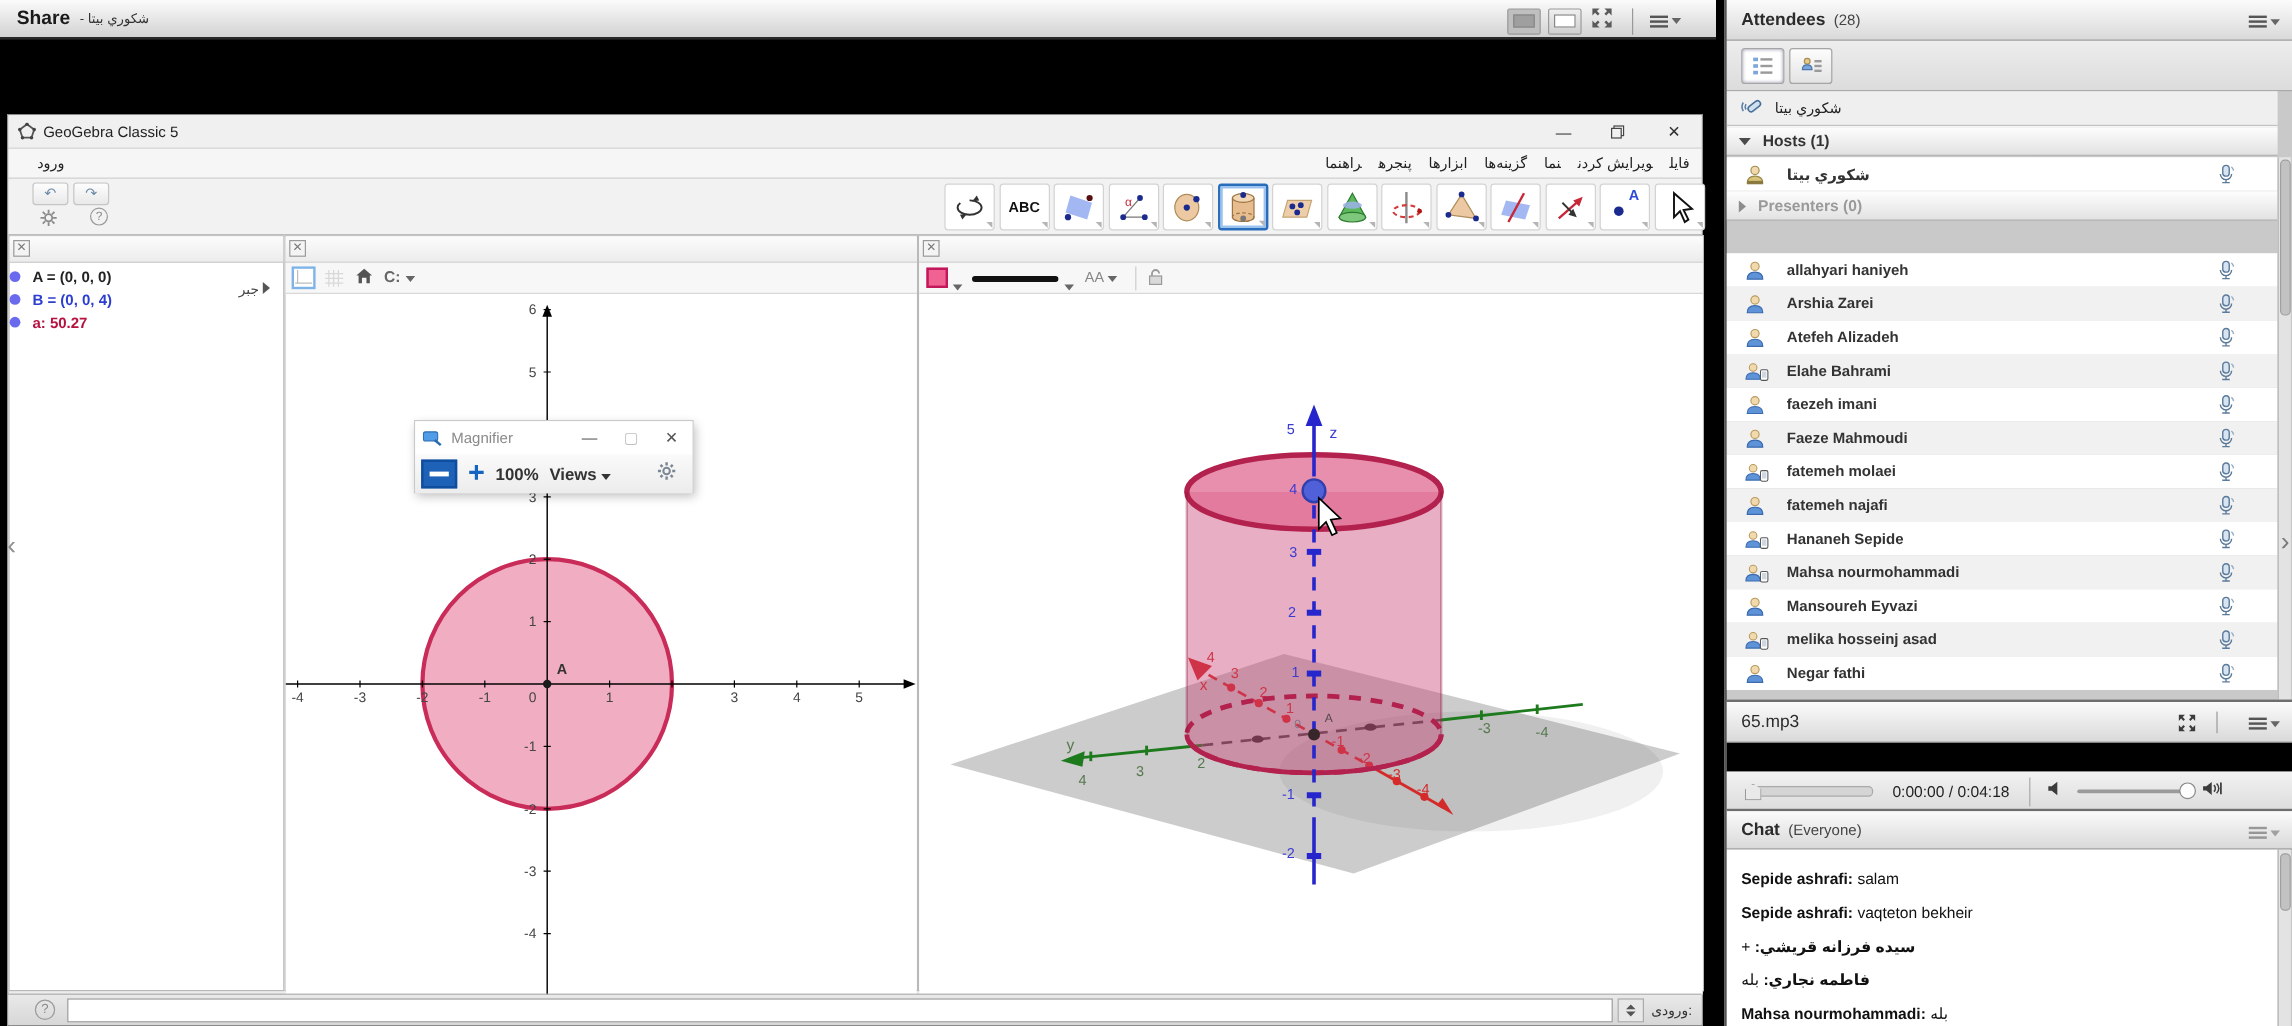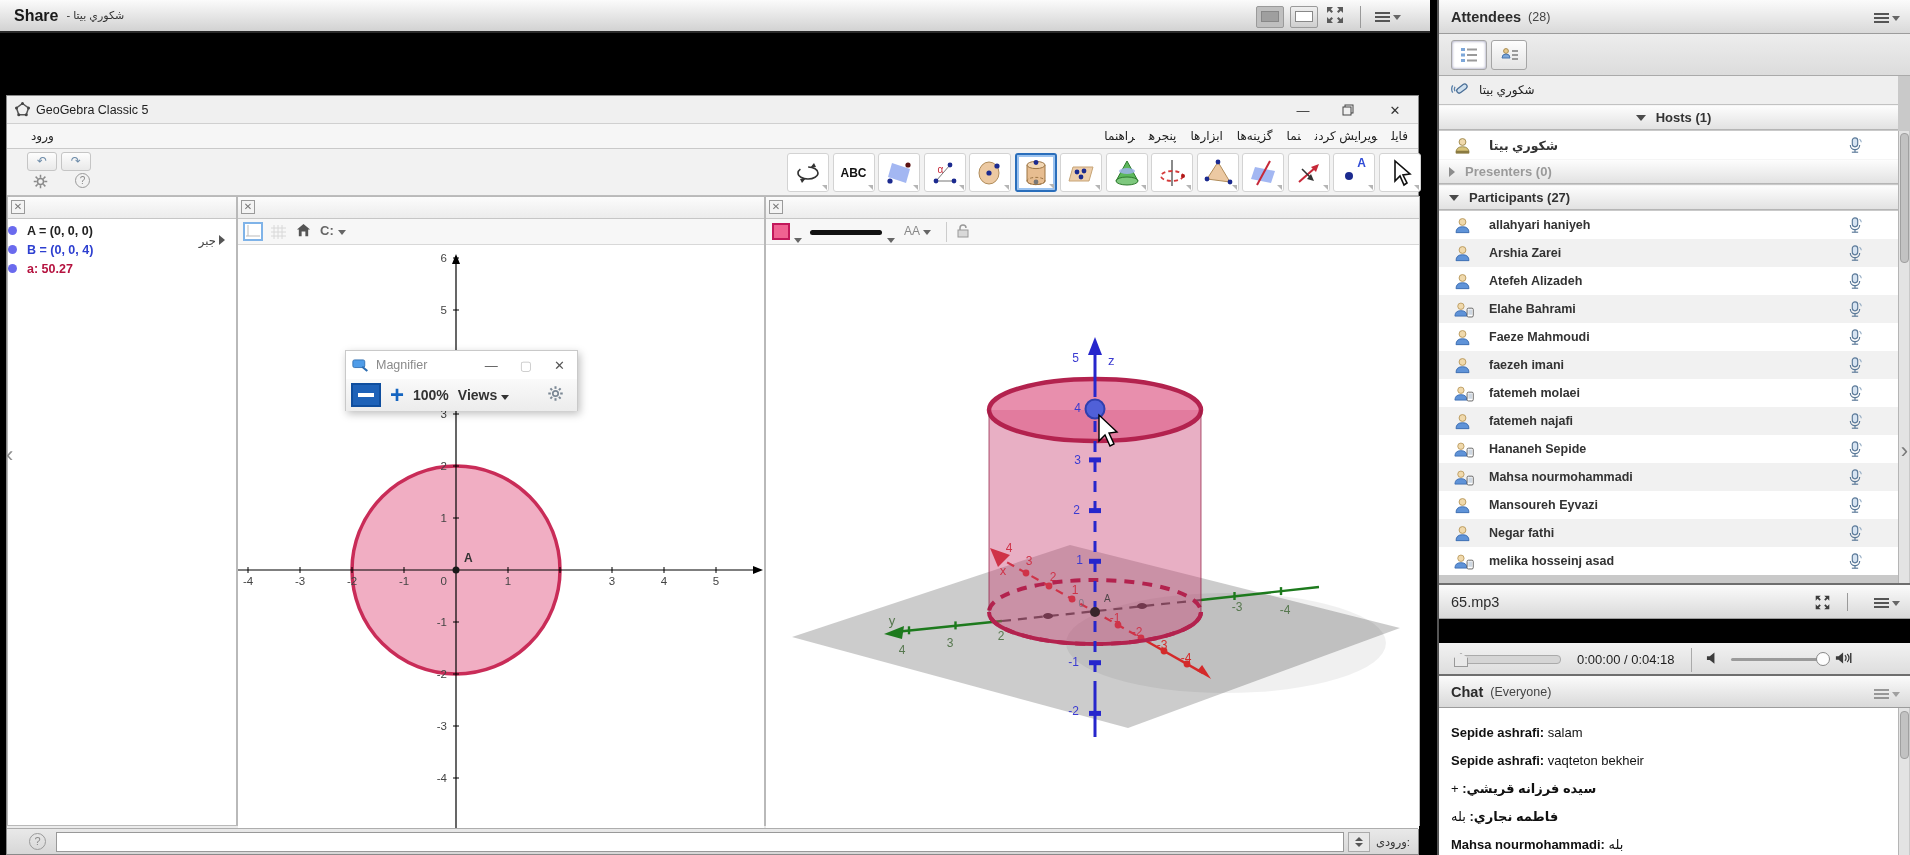--- a/index.html
+++ b/index.html
@@ -622,21 +622,21 @@
     <span>
       <svg width="20" height="18" viewBox="0 0 22 20">
           <path d="M4,6 a8,8 0 0 0 0,8" fill="none" stroke="#5d83ab" stroke-width="1.5"></path>
           <path d="M6.5,7.5 a5,5 0 0 0 0,5" fill="none" stroke="#5d83ab" stroke-width="1.5"></path>
           <rect x="8" y="7" width="13" height="5.5" rx="2.7" transform="rotate(-38 14 10)" fill="#cfe0ee" stroke="#4a6e96" stroke-width="1.4"></rect>
         </svg>
     </span>
     <span>شكوري بيتا</span>
   </div>
 
-  <div class="sec-hdr" style="top:105px;justify-content:center;">
+  <div class="sec-hdr" style="top:105px;">
     <span class="tri tri-d"></span>
     <span><span>Hosts</span>&nbsp;<span>(1)</span></span>
   </div>
   <div id="hosts-rows" style="position:absolute; left:0; right:12px; top:131px;">
   <div class="att-row">
     <span class="att-icon">
           <svg width="19" height="19" viewBox="0 0 20 20">
             <circle cx="10" cy="6.3" r="3.6" fill="#f0d9ac" stroke="#a08a4e"></circle>
             <path d="M3.2,17.5 q0,-6.2 6.8,-6.2 q6.8,0 6.8,6.2 z" fill="#d8c379" stroke="#9a8a50"></path>
             <rect x="3" y="15.5" width="14" height="3" fill="#8a7a40"></rect>
@@ -651,24 +651,20 @@
             <path d="M15,3.5 a5,5 0 0 1 2,3.5" fill="none" stroke="#8fa8c0" stroke-width="1.2"></path>
           </svg></span>
   </div>
 </div>
 
   <div class="sec-hdr" style="top:159px; color:#9a9a9a;">
     <span class="tri tri-r"></span>
     <span><span>Presenters</span>&nbsp;<span>(0)</span></span>
   </div>
 
-  <div class="sec-hdr" style="top:185px;">
-    <span class="tri tri-d"></span>
-    <span><span>Participants</span>&nbsp;<span>(27)</span></span>
-  </div>
   <div id="participants-rows" style="position:absolute; left:0; right:12px; top:211px;">
   <div class="att-row">
     <span class="att-icon">
           <svg width="19" height="19" viewBox="0 0 20 20">
             <circle cx="10" cy="6.3" r="3.6" fill="#f0d9ac" stroke="#b99a5e"></circle>
             <path d="M3.2,17.5 q0,-6.2 6.8,-6.2 q6.8,0 6.8,6.2 z" fill="#5f93d8" stroke="#3a6bb0"></path>
           </svg>
         </span>
     <span class="att-name">allahyari haniyeh</span>
     <span class="att-mic"><svg width="18" height="18" viewBox="0 0 20 20">
@@ -733,38 +729,38 @@
           </svg></span>
   </div>
 
   <div class="att-row">
     <span class="att-icon">
           <svg width="19" height="19" viewBox="0 0 20 20">
             <circle cx="10" cy="6.3" r="3.6" fill="#f0d9ac" stroke="#b99a5e"></circle>
             <path d="M3.2,17.5 q0,-6.2 6.8,-6.2 q6.8,0 6.8,6.2 z" fill="#5f93d8" stroke="#3a6bb0"></path>
           </svg>
         </span>
-    <span class="att-name">Faeze Mahmoudi</span>
+    <span class="att-name">faezeh imani</span>
     <span class="att-mic"><svg width="18" height="18" viewBox="0 0 20 20">
             <rect x="7" y="2" width="6" height="10" rx="3" fill="#d7e4f2" stroke="#5c7a99" stroke-width="1.3"></rect>
             <path d="M4.8,10 a5.2,5.2 0 0 0 10.4,0" fill="none" stroke="#5c7a99" stroke-width="1.3"></path>
             <line x1="10" y1="15.4" x2="10" y2="18" stroke="#5c7a99" stroke-width="1.3"></line>
             <line x1="6.5" y1="18" x2="13.5" y2="18" stroke="#5c7a99" stroke-width="1.3"></line>
             <path d="M15,3.5 a5,5 0 0 1 2,3.5" fill="none" stroke="#8fa8c0" stroke-width="1.2"></path>
           </svg></span>
   </div>
 
   <div class="att-row">
     <span class="att-icon">
           <svg width="19" height="19" viewBox="0 0 20 20">
             <circle cx="10" cy="6.3" r="3.6" fill="#f0d9ac" stroke="#b99a5e"></circle>
             <path d="M3.2,17.5 q0,-6.2 6.8,-6.2 q6.8,0 6.8,6.2 z" fill="#5f93d8" stroke="#3a6bb0"></path>
           </svg>
         </span>
-    <span class="att-name">faezeh imani</span>
+    <span class="att-name">Faeze Mahmoudi</span>
     <span class="att-mic"><svg width="18" height="18" viewBox="0 0 20 20">
             <rect x="7" y="2" width="6" height="10" rx="3" fill="#d7e4f2" stroke="#5c7a99" stroke-width="1.3"></rect>
             <path d="M4.8,10 a5.2,5.2 0 0 0 10.4,0" fill="none" stroke="#5c7a99" stroke-width="1.3"></path>
             <line x1="10" y1="15.4" x2="10" y2="18" stroke="#5c7a99" stroke-width="1.3"></line>
             <line x1="6.5" y1="18" x2="13.5" y2="18" stroke="#5c7a99" stroke-width="1.3"></line>
             <path d="M15,3.5 a5,5 0 0 1 2,3.5" fill="none" stroke="#8fa8c0" stroke-width="1.2"></path>
           </svg></span>
   </div>
 
   <div class="att-row">
@@ -853,45 +849,45 @@
             <rect x="7" y="2" width="6" height="10" rx="3" fill="#d7e4f2" stroke="#5c7a99" stroke-width="1.3"></rect>
             <path d="M4.8,10 a5.2,5.2 0 0 0 10.4,0" fill="none" stroke="#5c7a99" stroke-width="1.3"></path>
             <line x1="10" y1="15.4" x2="10" y2="18" stroke="#5c7a99" stroke-width="1.3"></line>
             <line x1="6.5" y1="18" x2="13.5" y2="18" stroke="#5c7a99" stroke-width="1.3"></line>
             <path d="M15,3.5 a5,5 0 0 1 2,3.5" fill="none" stroke="#8fa8c0" stroke-width="1.2"></path>
           </svg></span>
   </div>
 
   <div class="att-row">
     <span class="att-icon">
-          <svg width="19" height="19" viewBox="0 0 20 20">
-            <circle cx="10" cy="6.3" r="3.6" fill="#f0d9ac" stroke="#b99a5e"></circle>
-            <path d="M3.2,17.5 q0,-6.2 6.8,-6.2 q6.8,0 6.8,6.2 z" fill="#5f93d8" stroke="#3a6bb0"></path>
-          </svg>
-        </span>
-    <span class="att-name">Negar fathi</span>
-    <span class="att-mic"><svg width="18" height="18" viewBox="0 0 20 20">
-            <rect x="7" y="2" width="6" height="10" rx="3" fill="#d7e4f2" stroke="#5c7a99" stroke-width="1.3"></rect>
-            <path d="M4.8,10 a5.2,5.2 0 0 0 10.4,0" fill="none" stroke="#5c7a99" stroke-width="1.3"></path>
-            <line x1="10" y1="15.4" x2="10" y2="18" stroke="#5c7a99" stroke-width="1.3"></line>
-            <line x1="6.5" y1="18" x2="13.5" y2="18" stroke="#5c7a99" stroke-width="1.3"></line>
-            <path d="M15,3.5 a5,5 0 0 1 2,3.5" fill="none" stroke="#8fa8c0" stroke-width="1.2"></path>
-          </svg></span>
-  </div>
-
-  <div class="att-row">
-    <span class="att-icon">
           <svg width="23" height="19" viewBox="0 0 25 20">
             <circle cx="9" cy="6.3" r="3.6" fill="#f0d9ac" stroke="#b99a5e"></circle>
             <path d="M2.2,17.5 q0,-6.2 6.8,-6.2 q6.8,0 6.8,6.2 z" fill="#5f93d8" stroke="#3a6bb0"></path>
             <rect x="16" y="8.5" width="7" height="10" rx="1.5" fill="#fff" stroke="#555"></rect>
             <rect x="17.4" y="10" width="4.2" height="6" fill="#cfd8e2"></rect>
           </svg>
         </span>
     <span class="att-name">melika hosseinj asad</span>
+    <span class="att-mic"><svg width="18" height="18" viewBox="0 0 20 20">
+            <rect x="7" y="2" width="6" height="10" rx="3" fill="#d7e4f2" stroke="#5c7a99" stroke-width="1.3"></rect>
+            <path d="M4.8,10 a5.2,5.2 0 0 0 10.4,0" fill="none" stroke="#5c7a99" stroke-width="1.3"></path>
+            <line x1="10" y1="15.4" x2="10" y2="18" stroke="#5c7a99" stroke-width="1.3"></line>
+            <line x1="6.5" y1="18" x2="13.5" y2="18" stroke="#5c7a99" stroke-width="1.3"></line>
+            <path d="M15,3.5 a5,5 0 0 1 2,3.5" fill="none" stroke="#8fa8c0" stroke-width="1.2"></path>
+          </svg></span>
+  </div>
+
+  <div class="att-row">
+    <span class="att-icon">
+          <svg width="19" height="19" viewBox="0 0 20 20">
+            <circle cx="10" cy="6.3" r="3.6" fill="#f0d9ac" stroke="#b99a5e"></circle>
+            <path d="M3.2,17.5 q0,-6.2 6.8,-6.2 q6.8,0 6.8,6.2 z" fill="#5f93d8" stroke="#3a6bb0"></path>
+          </svg>
+        </span>
+    <span class="att-name">Negar fathi</span>
     <span class="att-mic"><svg width="18" height="18" viewBox="0 0 20 20">
             <rect x="7" y="2" width="6" height="10" rx="3" fill="#d7e4f2" stroke="#5c7a99" stroke-width="1.3"></rect>
             <path d="M4.8,10 a5.2,5.2 0 0 0 10.4,0" fill="none" stroke="#5c7a99" stroke-width="1.3"></path>
             <line x1="10" y1="15.4" x2="10" y2="18" stroke="#5c7a99" stroke-width="1.3"></line>
             <line x1="6.5" y1="18" x2="13.5" y2="18" stroke="#5c7a99" stroke-width="1.3"></line>
             <path d="M15,3.5 a5,5 0 0 1 2,3.5" fill="none" stroke="#8fa8c0" stroke-width="1.2"></path>
           </svg></span>
   </div>
 </div>
 

